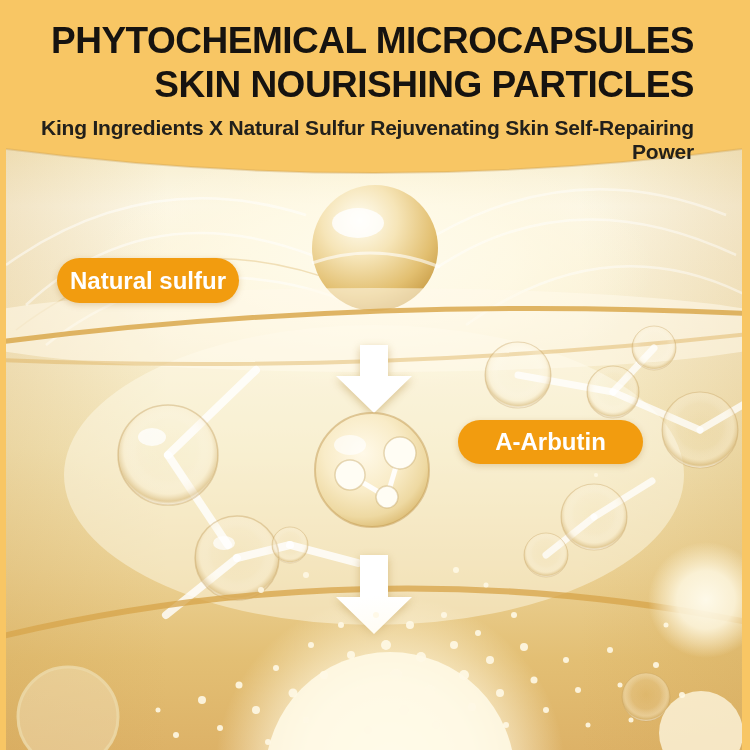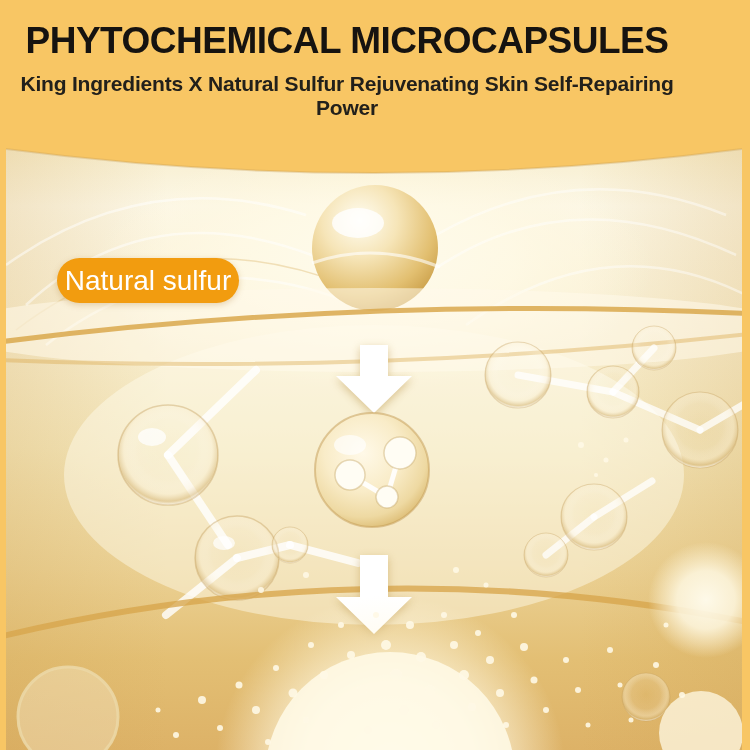--- a/index.html
+++ b/index.html
@@ -5,42 +5,42 @@
   html,body{margin:0;padding:0;}
   :root{
     --header-bg:#F8C664; --title-text:#161310; --subtitle-text:#22201B;
     --pill-bg:#F29C0F; --pill-text:#FFFFFF; --arrow:#FFFFFF;
   }
   .stage{
     position:relative; width:750px; height:750px; overflow:hidden;
     background:var(--header-bg);
     font-family:"Liberation Sans", sans-serif;
   }
-  .header{position:absolute; left:0; top:0; width:694px; text-align:center; z-index:3;}
+  .header{position:absolute; left:0; top:0; width:694px; text-align:right; z-index:3;}
   .title{
     margin:0; padding:0; color:var(--title-text);
     font-weight:700; font-size:37px; line-height:44px; letter-spacing:-0.5px;
   }
   .title.line1{margin-top:19px;}
   .subtitle{
     margin:9px 0 0 0; color:var(--subtitle-text);
     font-weight:700; font-size:21px; line-height:24px; letter-spacing:-0.2px;
   }
   .photo{
     position:absolute; left:6px; top:145px; width:736px; height:605px;
     overflow:hidden; z-index:1;
     background:#F3E5B9;
   }
   .photo svg{display:block;}
   .arrow{ fill:var(--arrow,#fff); filter:drop-shadow(0 3px 4px rgba(180,140,60,.45)); }
   .pill{
     position:absolute; z-index:5; box-sizing:border-box;
     background:var(--pill-bg); color:var(--pill-text);
     border-radius:23px; text-align:center;
-    font-size:28px; font-weight:400;
+    font-size:24px; font-weight:700;
     display:flex; align-items:center; justify-content:center;
     box-shadow:0 2px 6px rgba(160,100,15,.25);
   }
   .pill-natural-sulfur{left:57px; top:258px; width:182px; height:45px;}
   .pill-a-arbutin{left:458px; top:420px; width:185px; height:44px;}
   .pill-aloe-vera{left:62px; top:589px; width:250px; height:44px;}
 </style>
 </head>
 <body>
 
@@ -234,20 +234,24 @@
       <circle cx="695" cy="588" r="42" fill="rgba(255,250,230,0.75)"></circle>
       <circle cx="62" cy="572" r="50" fill="rgba(255,252,240,0.3)" stroke="rgba(235,215,165,0.9)" stroke-width="3"></circle>
 
       <path d="M0,0 H736 V4 Q368,52 0,4 Z" fill="#F8C664"></path>
       <path d="M0,4 Q368,52 736,4" stroke="rgba(200,160,90,0.35)" stroke-width="2" fill="none"></path>
     </svg>
   </div>
 
   <div class="header">
     <h1 class="title line1">PHYTOCHEMICAL MICROCAPSULES</h1>
+    <h1 class="title line2">SKIN NOURISHING PARTICLES</h1>
     <p class="subtitle">King Ingredients X Natural Sulfur Rejuvenating Skin Self-Repairing Power</p>
   </div>
 
   <div class="pill pill-natural-sulfur">
     <span>Natural sulfur</span>
   </div>
+  <div class="pill pill-a-arbutin">
+    <span>A-Arbutin</span>
+  </div>
 
 </div>
 
 </body></html>

